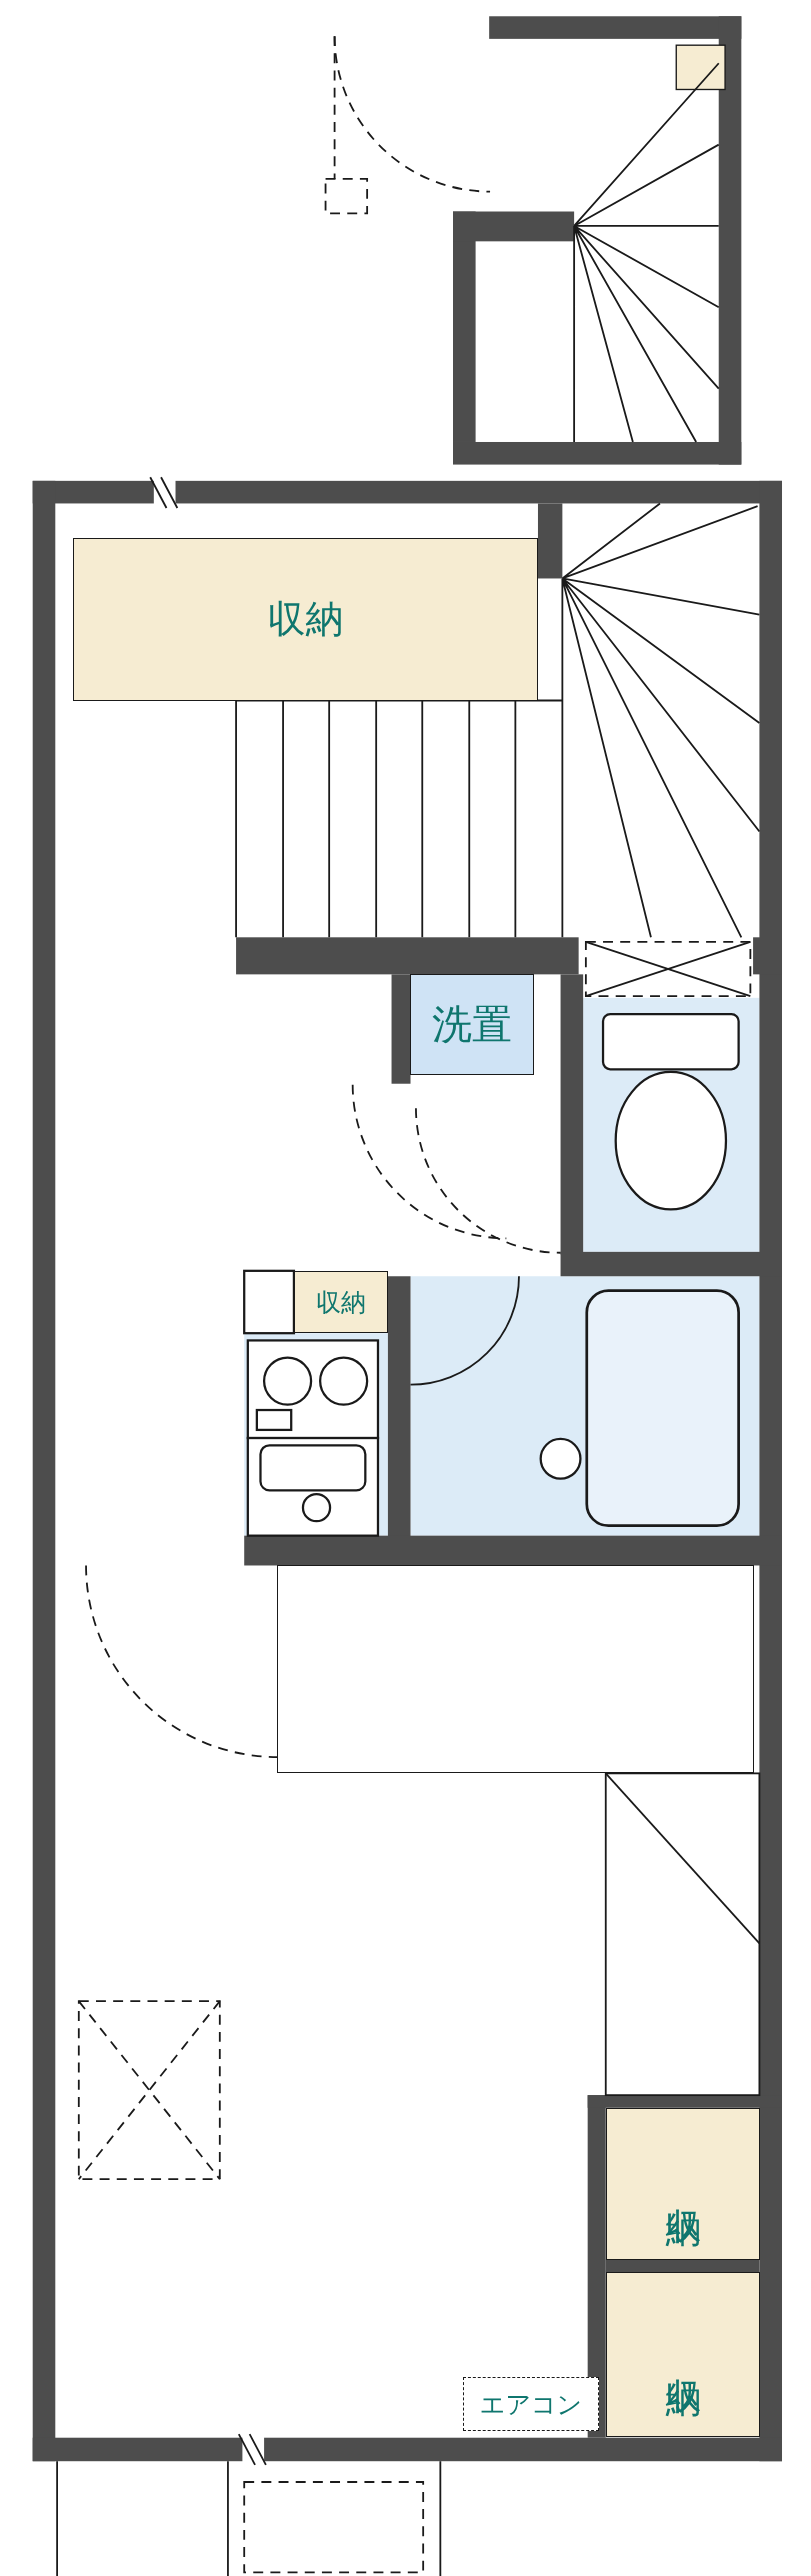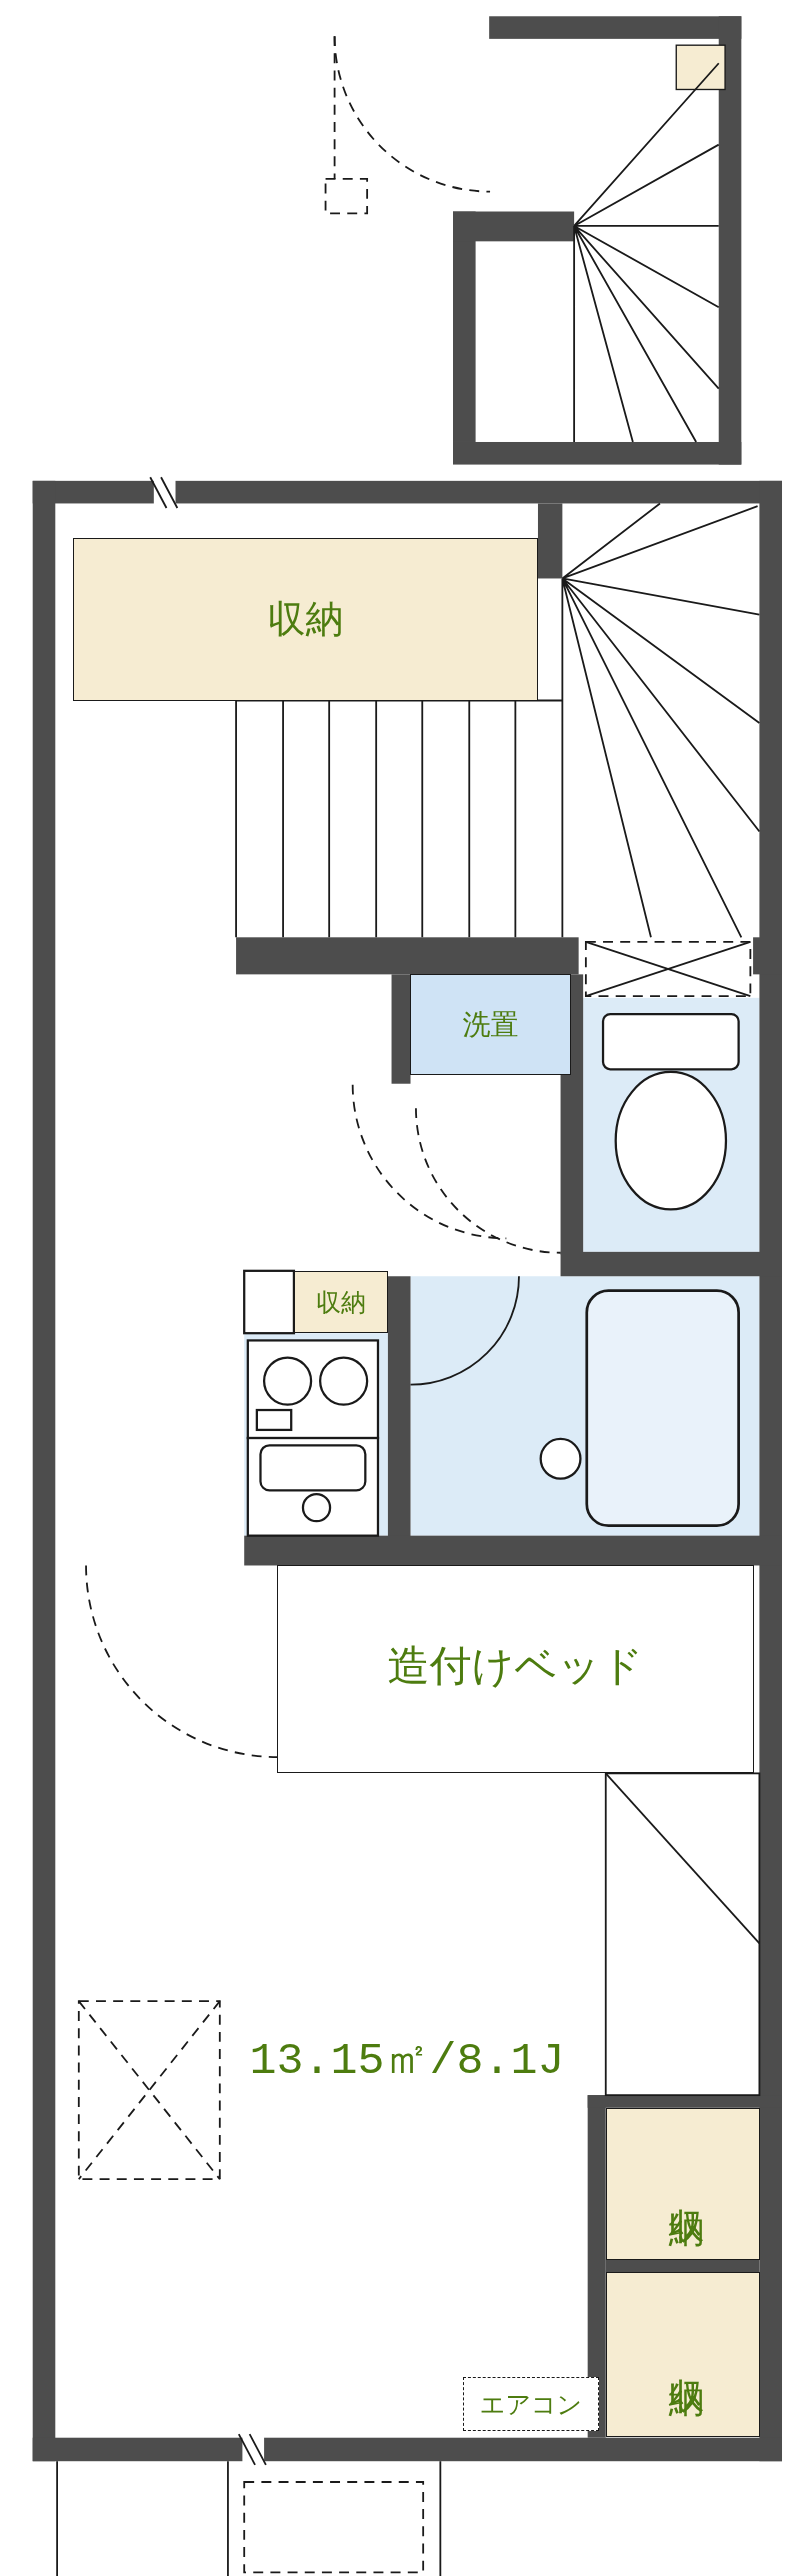--- a/index.html
+++ b/index.html
@@ -1,21 +1,21 @@
 <!DOCTYPE html>
 <html style="font-size:14.5px"><head>
 <meta charset="utf-8">
 <style>
   html,body{margin:0;padding:0;background:#ffffff;}
   .plan{
     position:relative;
     width:812px;height:2576px;
     background:#ffffff;
-    font-family:Liberation Mono, monospace;
-    color:#4d7c0f;
+    font-family:Liberation Sans, sans-serif;
+    color:#0f766e;
     overflow:hidden;
   }
   .plan svg{position:absolute;left:0;top:0;}
   .wall{fill:#4d4d4d;stroke:none;}
   .wet{fill:#dcebf7;stroke:none;}
   .cream{fill:#f6ecd2;stroke:#1a1a1a;stroke-width:1.5;}
   .ln{stroke:#1a1a1a;stroke-width:2;fill:none;}
   .dash{stroke:#1a1a1a;stroke-width:2;fill:none;stroke-dasharray:11 8;}
   .fixture{fill:#ffffff;stroke:#1a1a1a;stroke-width:2.5;}
   .tub{fill:#e9f2fa;stroke:#1a1a1a;stroke-width:3;}
@@ -131,34 +131,32 @@
         <line class="ln" x1="252" y1="2723" x2="252" y2="2850"></line>
         <rect class="dash" x="270" y="2746" width="198" height="100"></rect>
       </g>
     </g>
   </svg>
 
   <div class="lbl" style="left:73px;top:538px;width:465px;height:163px;background:#f6ecd2;border:1.8px solid #1a1a1a;font-size:38px;">
     <span>収納</span>
   </div>
 
-  <div class="lbl" style="left:410px;top:974px;width:161px;height:101px;background:#cfe3f5;border:1.8px solid #1a1a1a;font-size:28px;">
+  <div class="lbl" style="left:410px;top:974px;width:124px;height:101px;background:#cfe3f5;border:1.8px solid #1a1a1a;font-size:40px;">
     <span>洗置</span>
   </div>
 
   <div class="lbl" style="left:294px;top:1271px;width:94px;height:62px;background:#f6ecd2;border:1.8px solid #1a1a1a;font-size:25px;">
     <span>収納</span>
   </div>
 
   <div class="lbl col" style="left:277px;top:1565px;width:477px;height:208px;background:#ffffff;border:1.8px solid #1a1a1a;font-size:42px;line-height:1.3;">
-    <span>造付けベッド</span>
   </div>
 
   <div class="lbl col" style="left:172px;top:1988px;width:470px;height:136px;">
-    <span style="font-size:45px;margin-top:3.6px;">13.15㎡/8.1J</span>
   </div>
 
   <div class="lbl vert" style="left:606px;top:2108px;width:154px;height:152px;background:#f6ecd2;border:1.4px solid #1a1a1a;font-size:36px;">
     <span>収納</span>
   </div>
 
   <div class="lbl vert" style="left:606px;top:2272px;width:154px;height:165px;background:#f6ecd2;border:1.4px solid #1a1a1a;font-size:36px;">
     <span>収納</span>
   </div>
 

